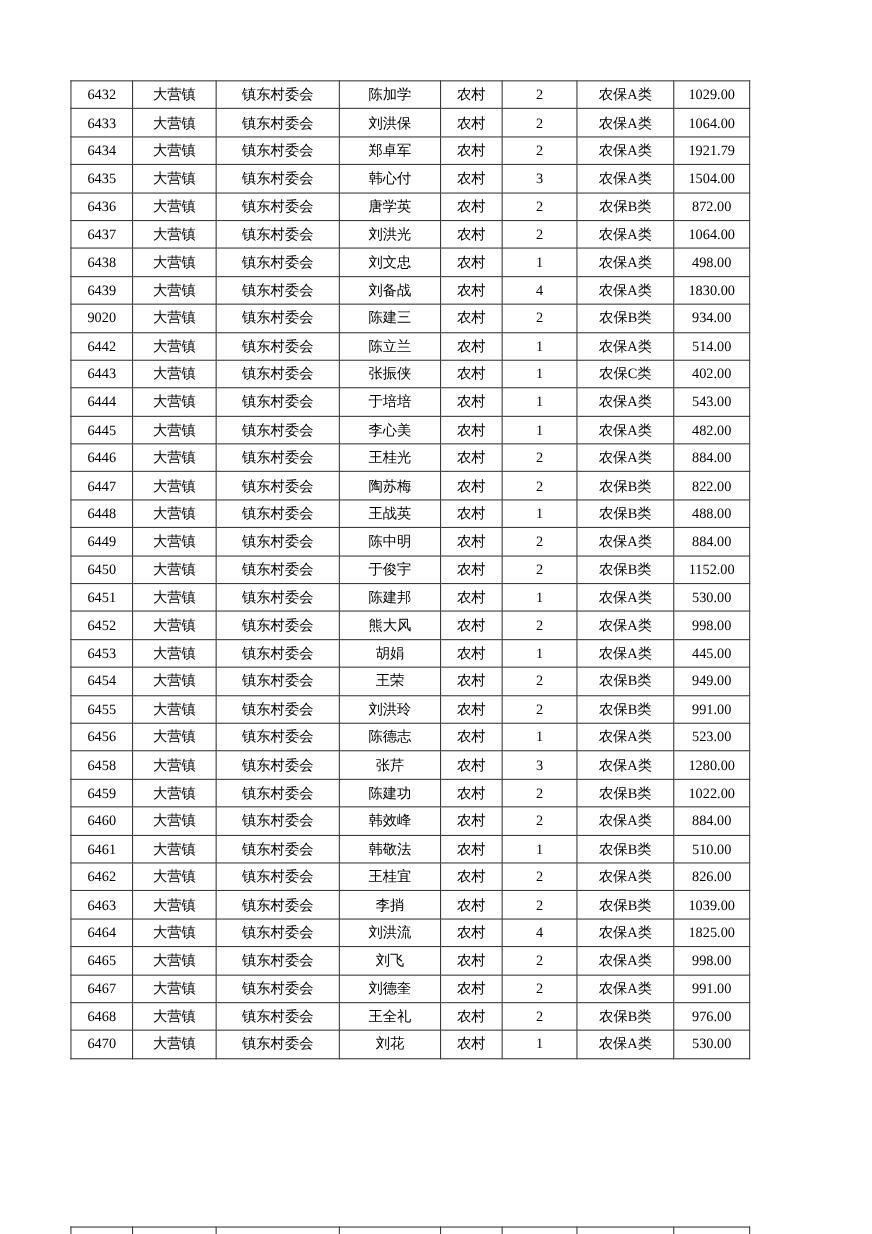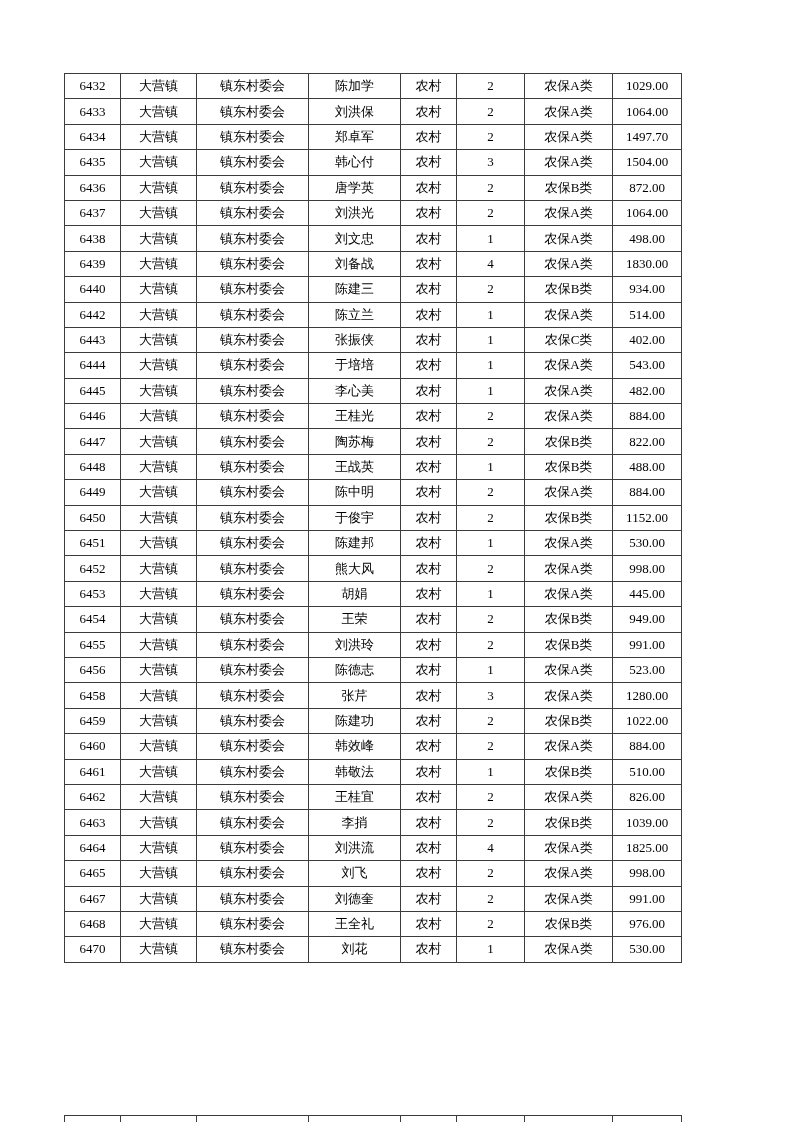--- a/index.html
+++ b/index.html
@@ -98,21 +98,21 @@
           <td>1064.00</td>
         </tr>
         <tr>
           <td>6434</td>
           <td>大营镇</td>
           <td>镇东村委会</td>
           <td>郑卓军</td>
           <td>农村</td>
           <td>2</td>
           <td>农保A类</td>
-          <td>1497.70</td>
+          <td>1921.79</td>
         </tr>
         <tr>
           <td>6435</td>
           <td>大营镇</td>
           <td>镇东村委会</td>
           <td>韩心付</td>
           <td>农村</td>
           <td>3</td>
           <td>农保A类</td>
           <td>1504.00</td>
@@ -151,21 +151,21 @@
           <td>6439</td>
           <td>大营镇</td>
           <td>镇东村委会</td>
           <td>刘备战</td>
           <td>农村</td>
           <td>4</td>
           <td>农保A类</td>
           <td>1830.00</td>
         </tr>
         <tr>
-          <td>6440</td>
+          <td>9020</td>
           <td>大营镇</td>
           <td>镇东村委会</td>
           <td>陈建三</td>
           <td>农村</td>
           <td>2</td>
           <td>农保B类</td>
           <td>934.00</td>
         </tr>
         <tr>
           <td>6442</td>

